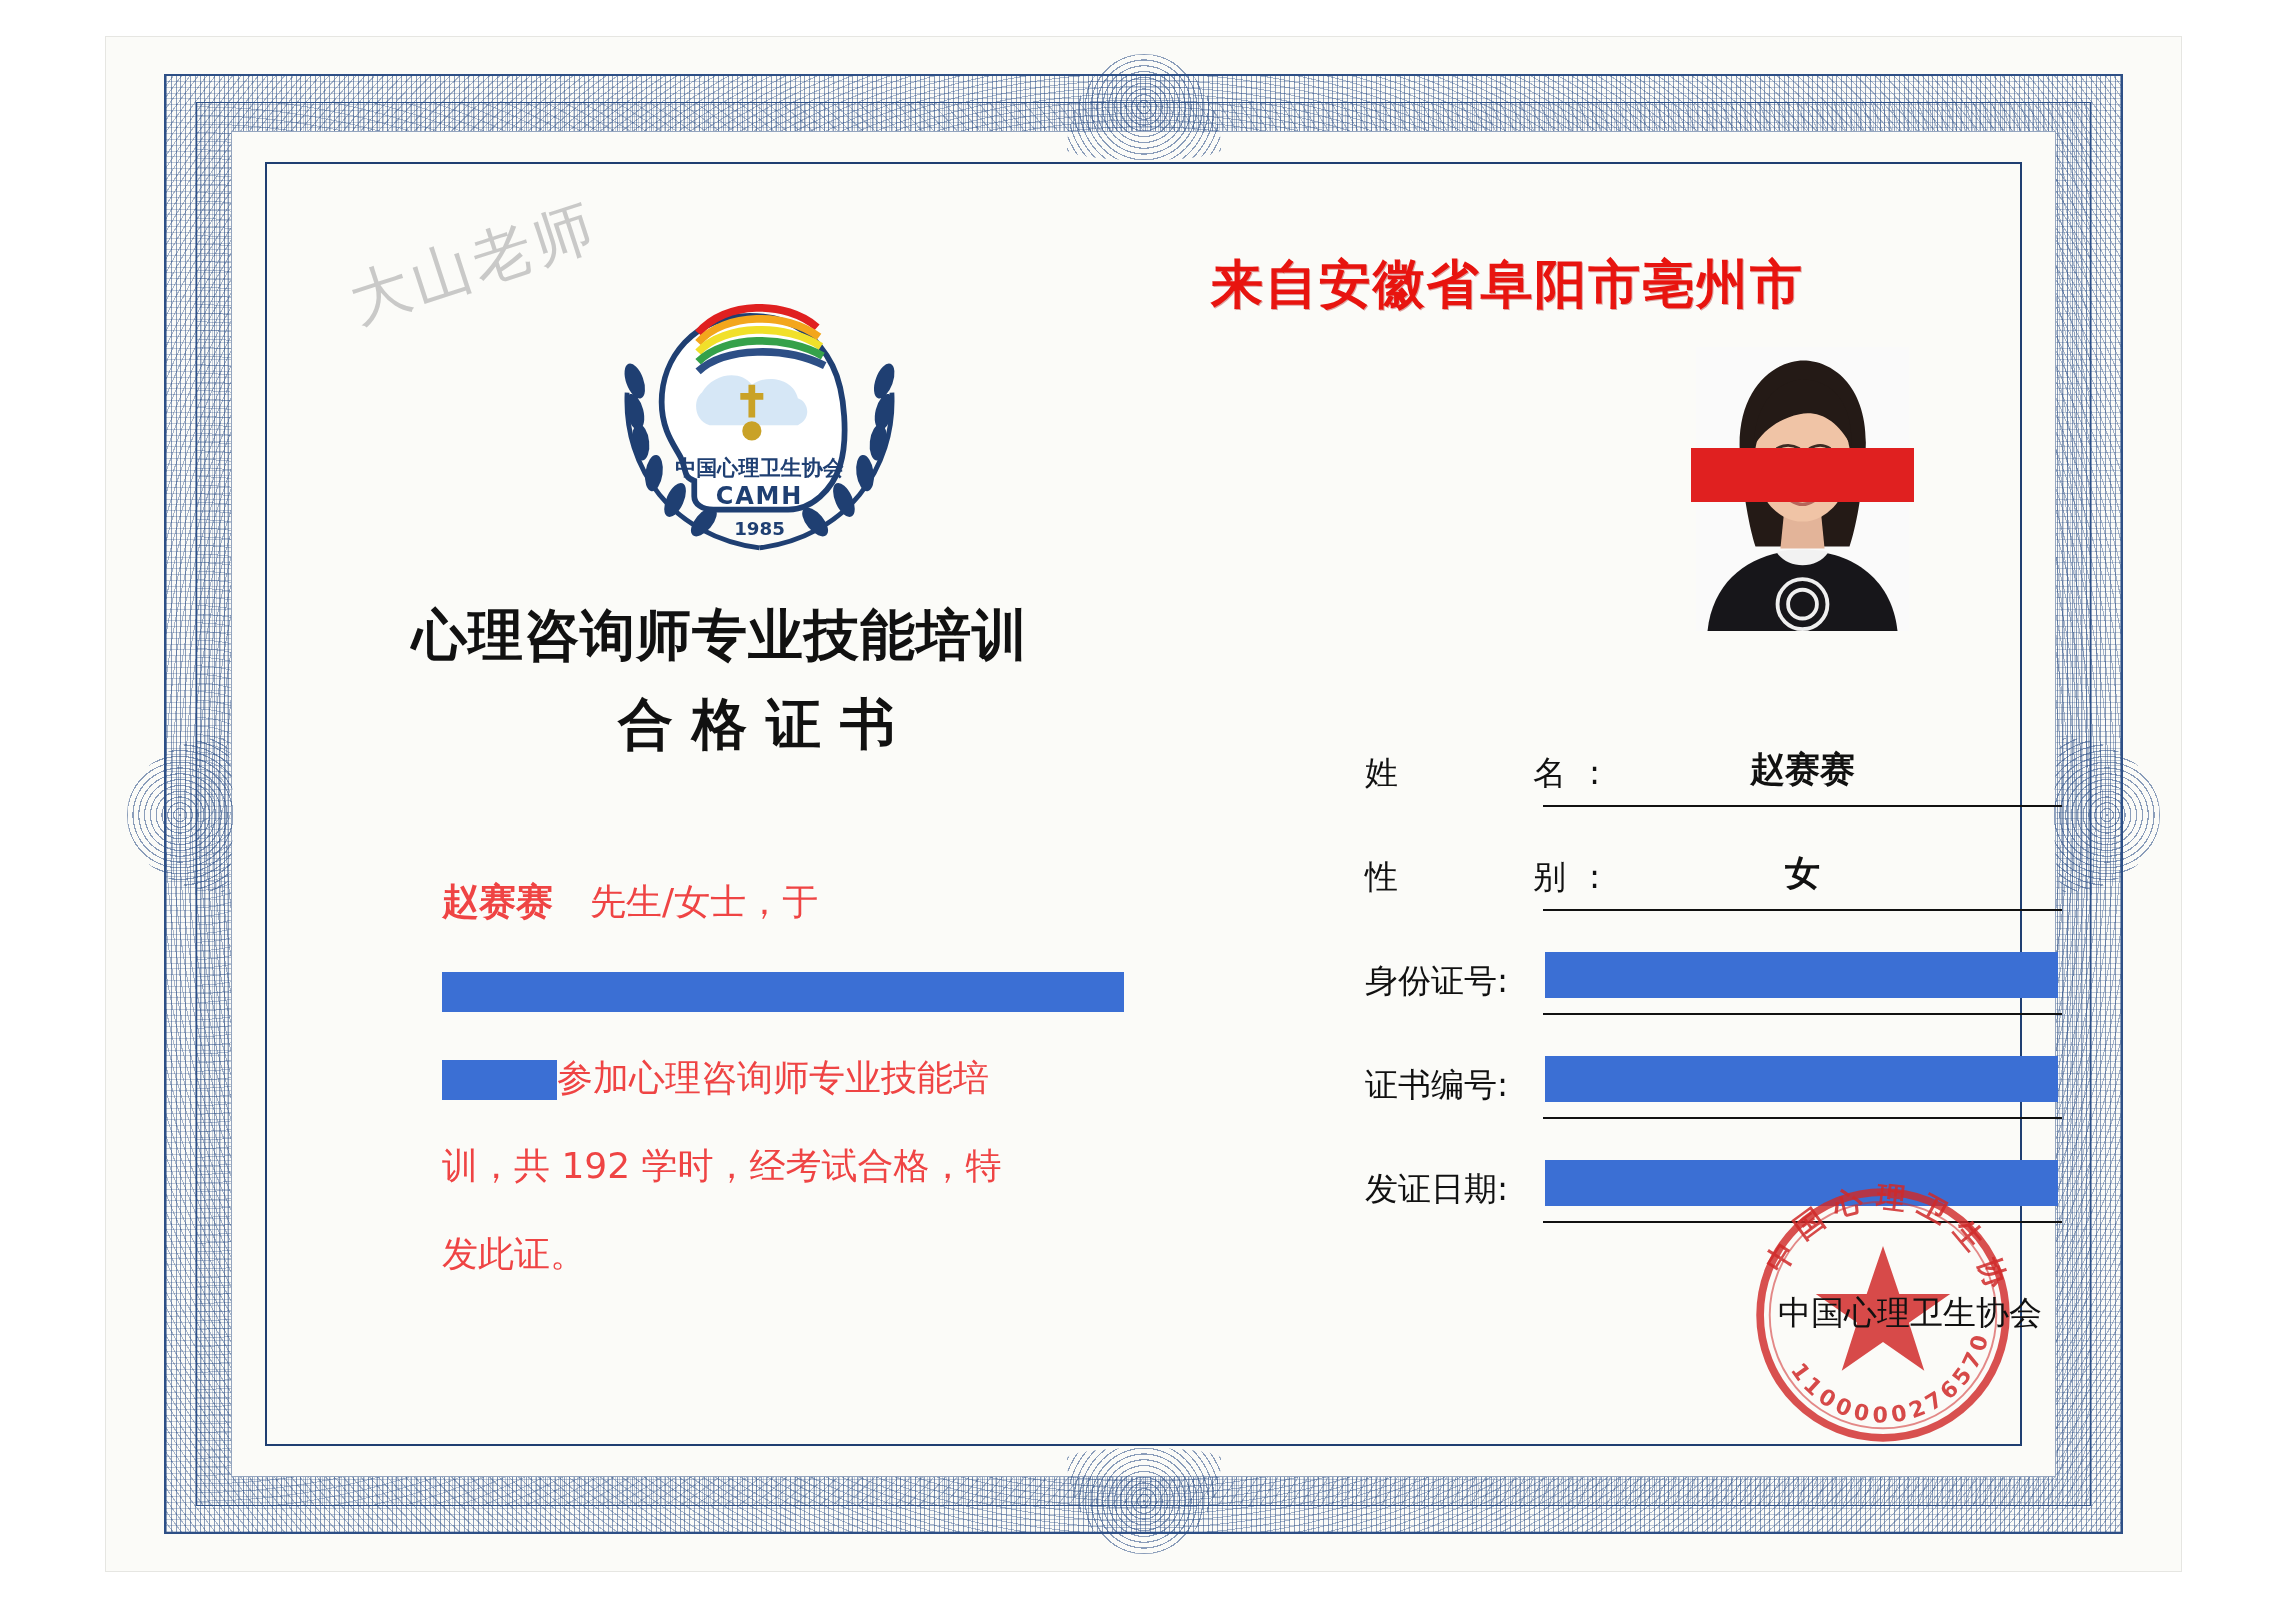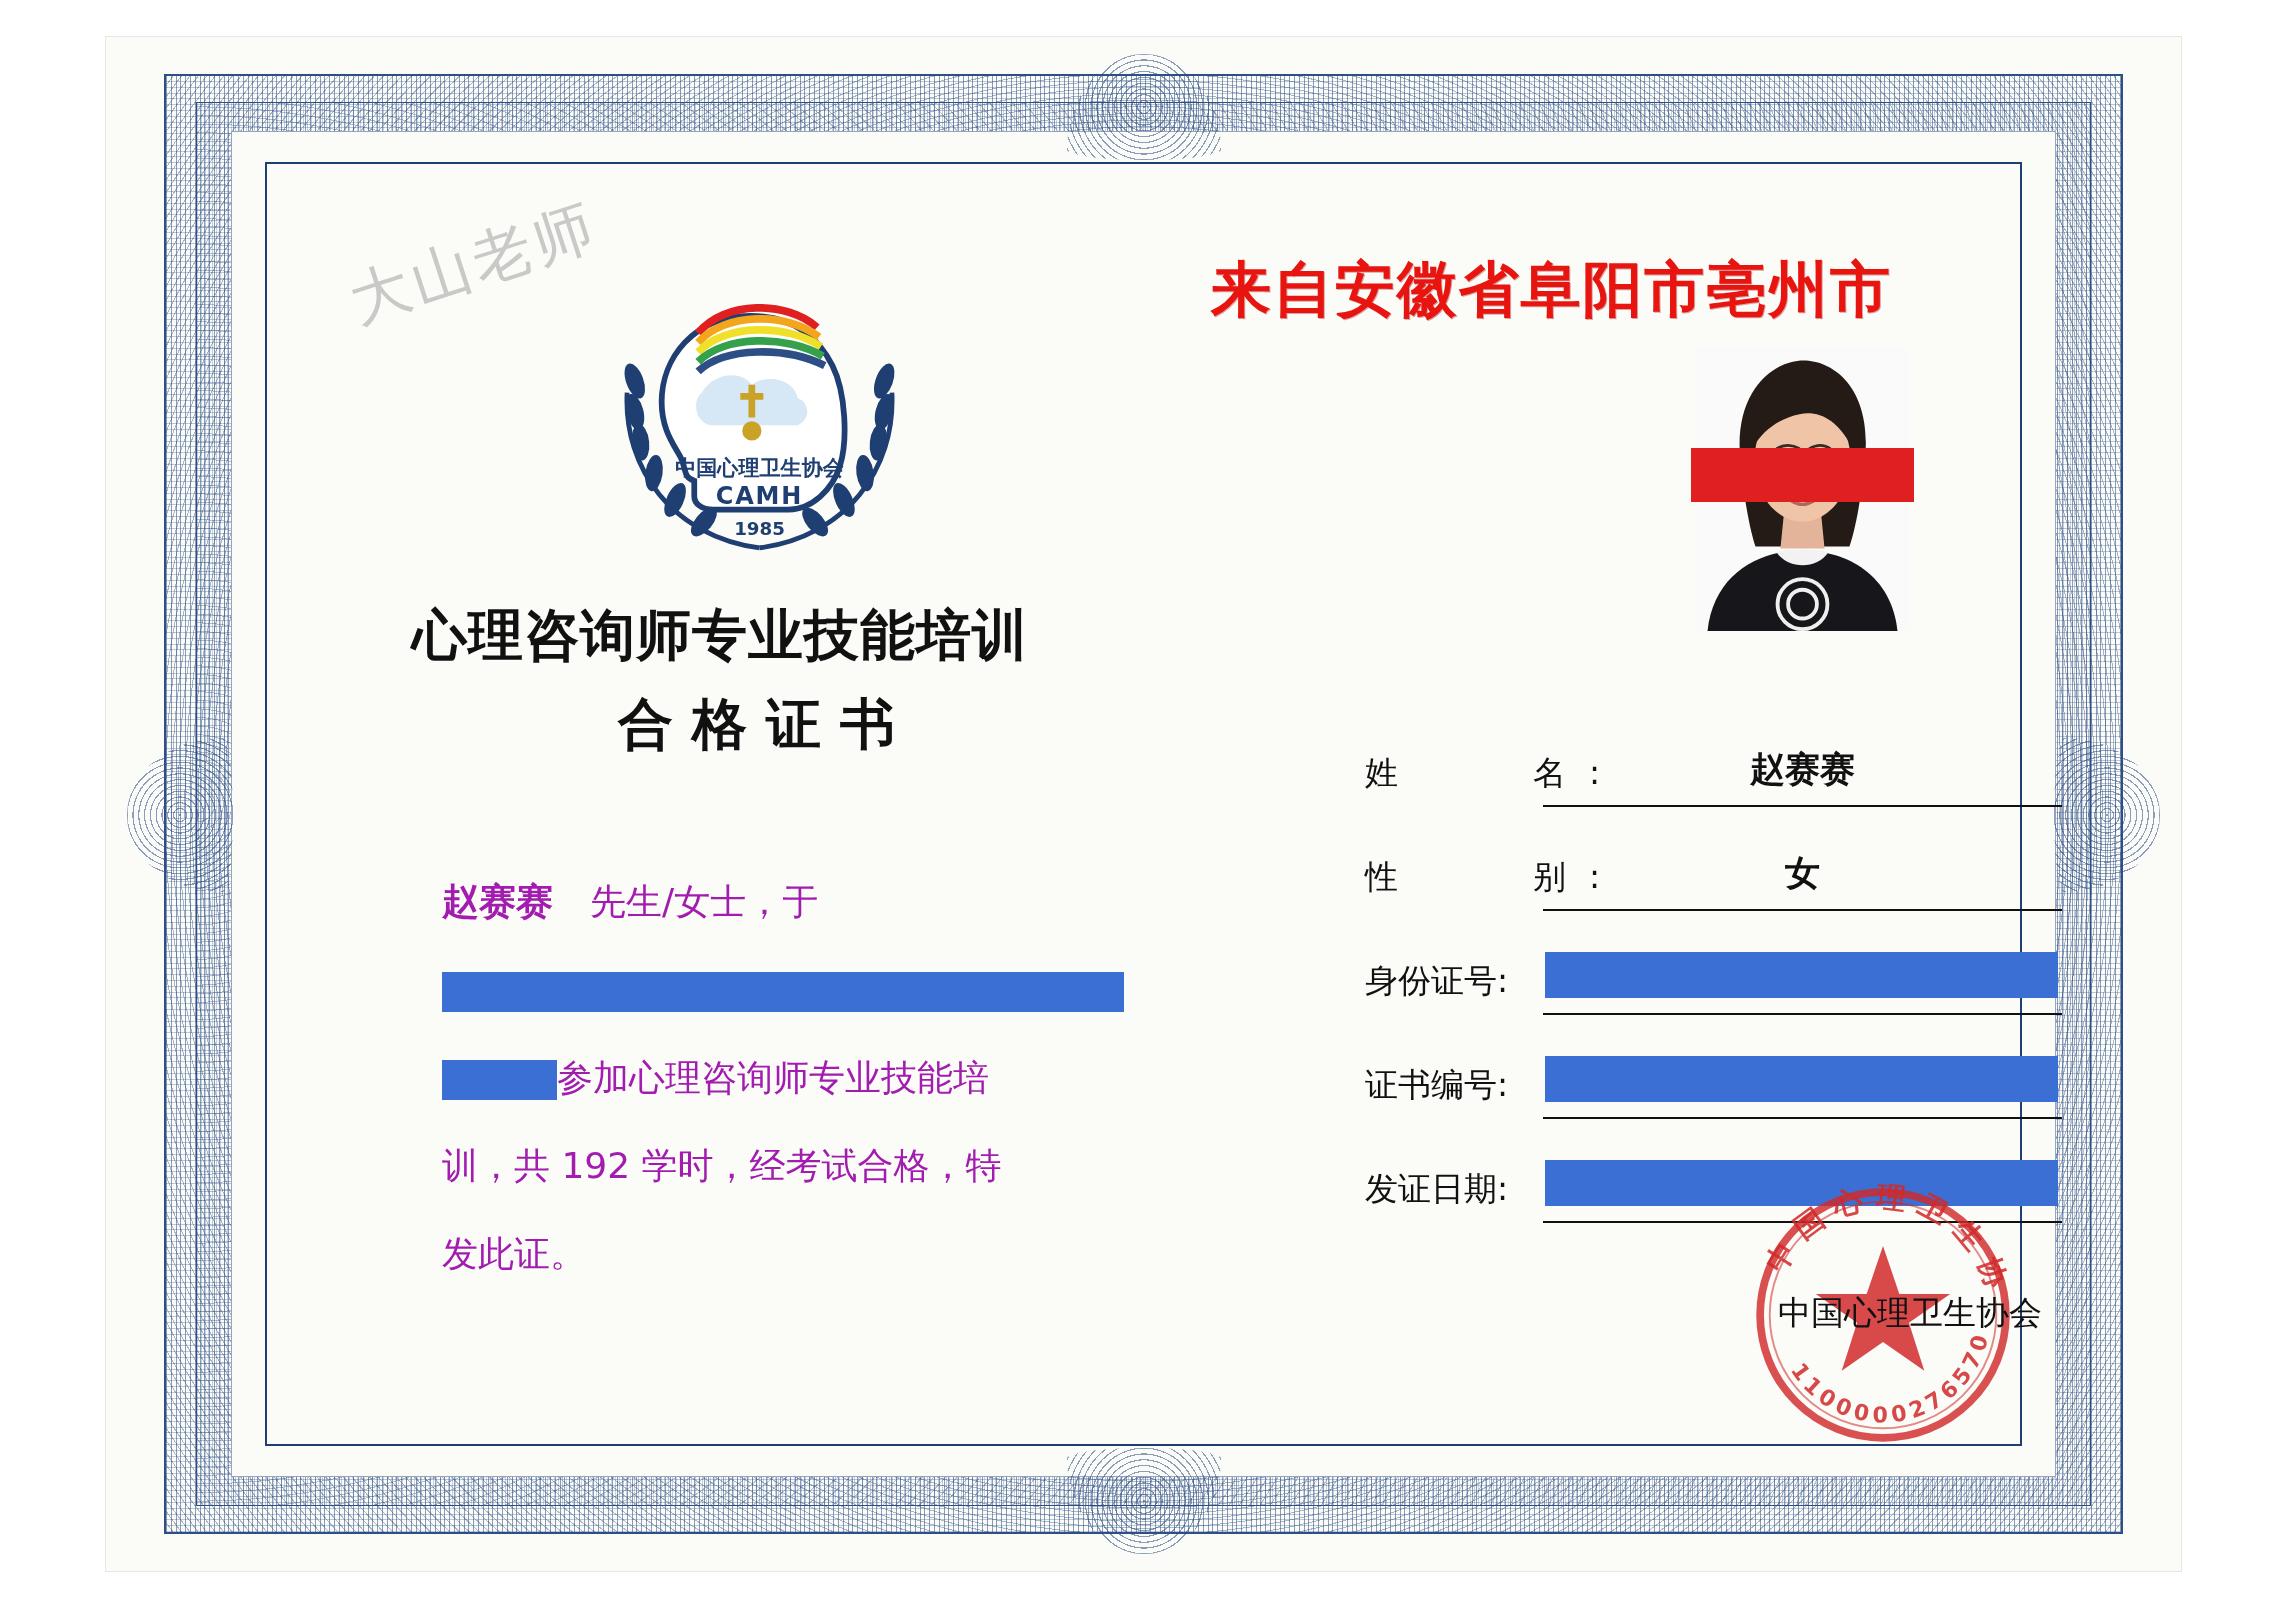--- a/index.html
+++ b/index.html
@@ -122,21 +122,21 @@
     letter-spacing: 3.8px;
     white-space: nowrap;
     user-select: none;
   }
 
   
   .red-headline {
     position: absolute;
     left: 1105px;
     top: 213px;
-    font-size: 60px;
+    font-size: 52px;
     font-weight: bold;
     color: #e8140f;
     font-family: Liberation Sans, sans-serif;
     letter-spacing: 1.9px;
     white-space: nowrap;
     text-shadow: 1px 1px 0 rgba(160,0,0,0.35);
   }
 
   
   .emblem {
@@ -174,21 +174,21 @@
     text-indent: 19px;
   }
 
   
   .body-block {
     position: absolute;
     left: 336px;
     top: 821px;
     width: 682px;
     font-size: 36px;
-    color: #a21caf;
+    color: #ef4444;
     font-family: "DejaVu Sans", sans-serif;
     line-height: 88px;
   }
   .body-line { position: relative; height: 88px; white-space: nowrap; }
   .body-name {
     font-weight: bold;
     font-size: 37px;
     margin-right: 37px;
   }
   .redact {

